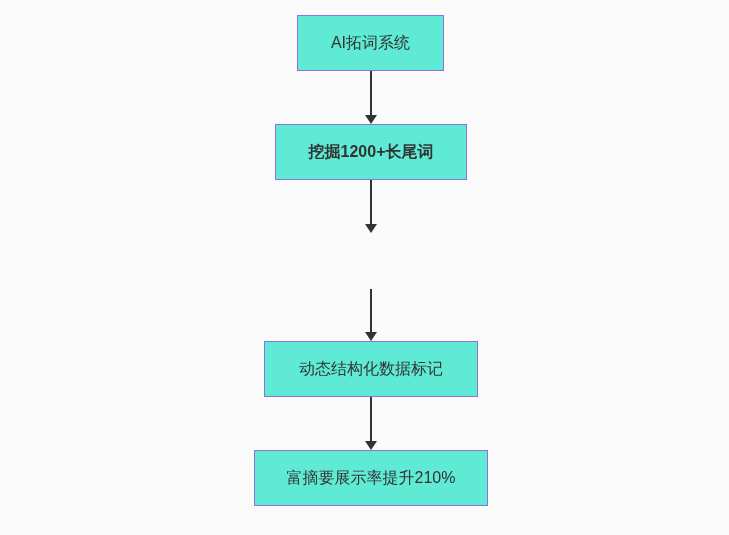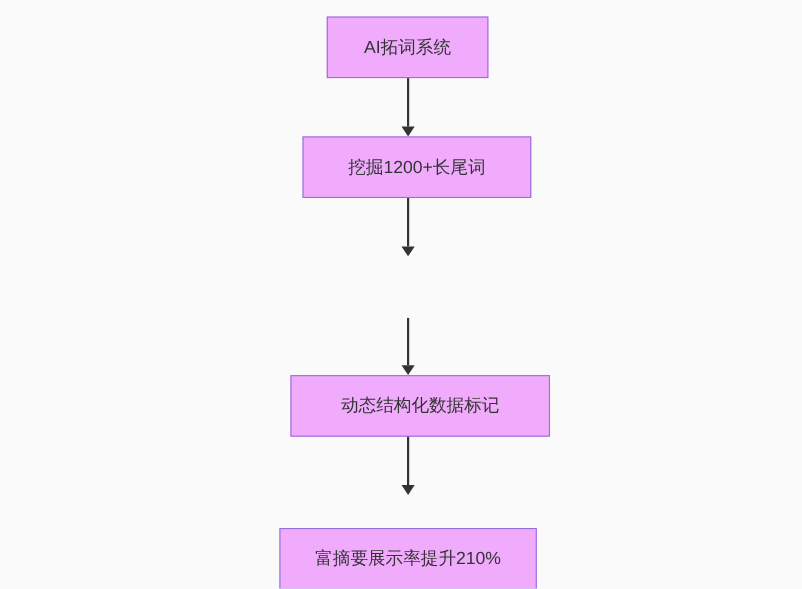--- a/index.html
+++ b/index.html
@@ -15,21 +15,21 @@
   }
   .canvas {
     position: relative;
     width: 729px;
     height: 535px;
     background: #fafafa;
   }
   .node {
     position: absolute;
     box-sizing: border-box;
-    background: #f0abfc;
+    background: #5eead4;
     border: 1px solid #9370db;
     color: #333333;
     font-size: 16px;
     display: flex;
     align-items: center;
     justify-content: center;
     text-align: center;
     white-space: nowrap;
   }
   .arrow {
@@ -46,24 +46,24 @@
   }
   .arrow-head {
     width: 0;
     height: 0;
     border-left: 6px solid transparent;
     border-right: 6px solid transparent;
     border-top: 9px solid #333333;
   }
   
   #node-0 { left: 297px; top: 15px;  width: 147px; height: 56px; }
-  #node-1 { left: 275px; top: 124px; width: 208px; height: 56px; }
+  #node-1 { left: 275px; top: 124px; width: 192px; height: 56px; font-weight: bold; }
   #node-2 { left: 260px; top: 233px; width: 222px; height: 56px; }
-  #node-3 { left: 264px; top: 341px; width: 236px; height: 56px; }
-  #node-4 { left: 254px; top: 450px; width: 234px; height: 56px; margin-top: 30px; }
+  #node-3 { left: 264px; top: 341px; width: 214px; height: 56px; }
+  #node-4 { left: 254px; top: 450px; width: 234px; height: 56px; }
   
   #edge-0 { left: 365px; top: 71px;  height: 53px; }
   #edge-1 { left: 365px; top: 180px; height: 53px; }
   #edge-2 { left: 365px; top: 289px; height: 52px; }
   #edge-3 { left: 365px; top: 397px; height: 53px; }
 </style>
 </head>
 <body>
 
 <div class="canvas">

